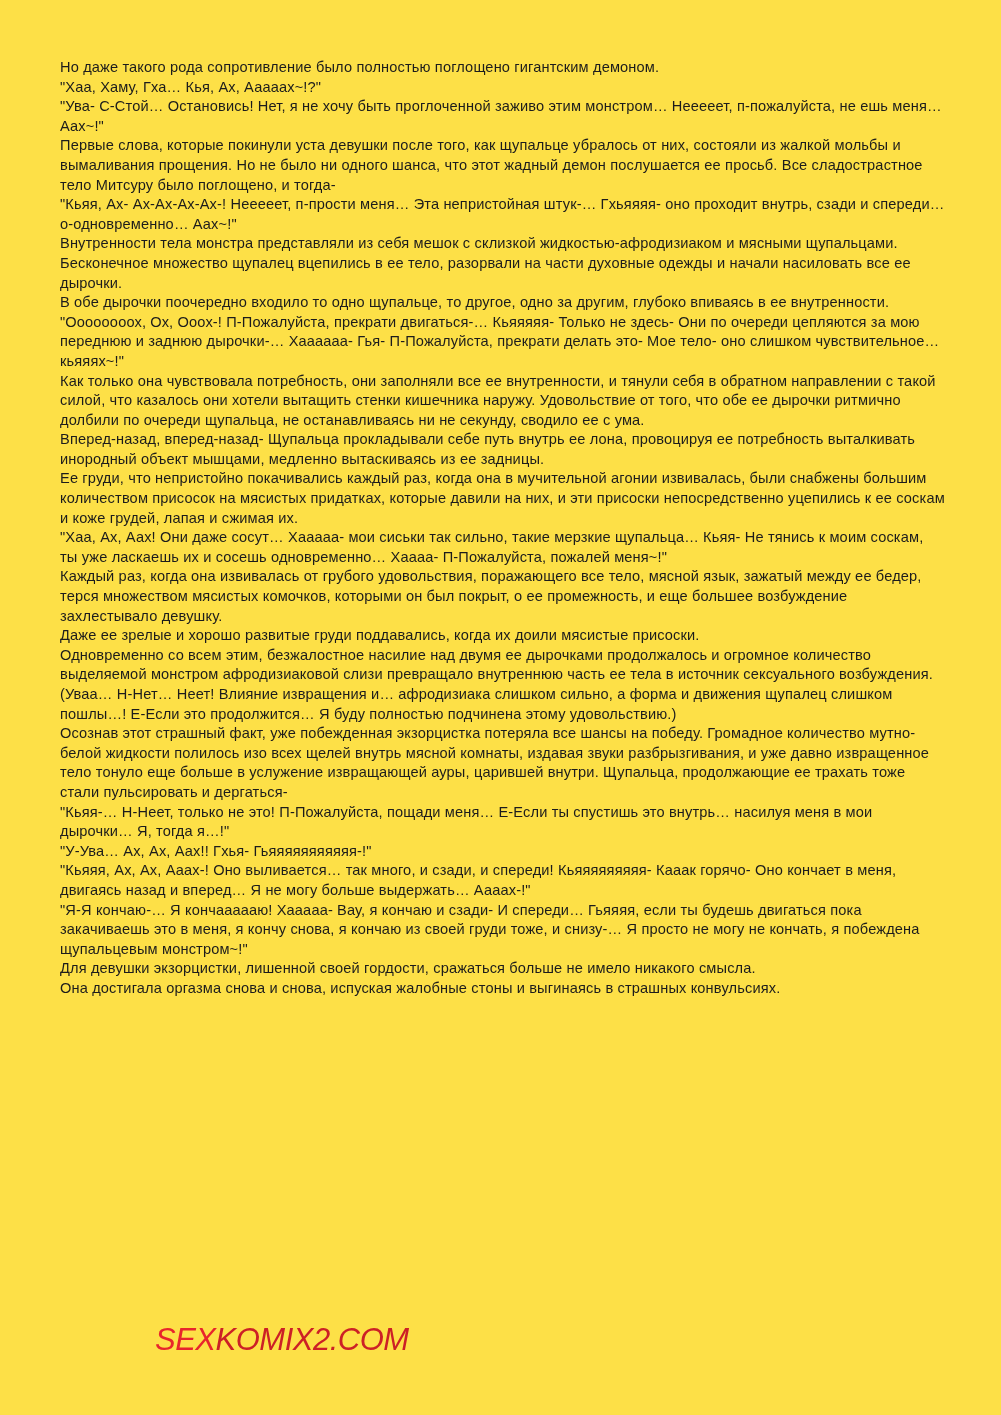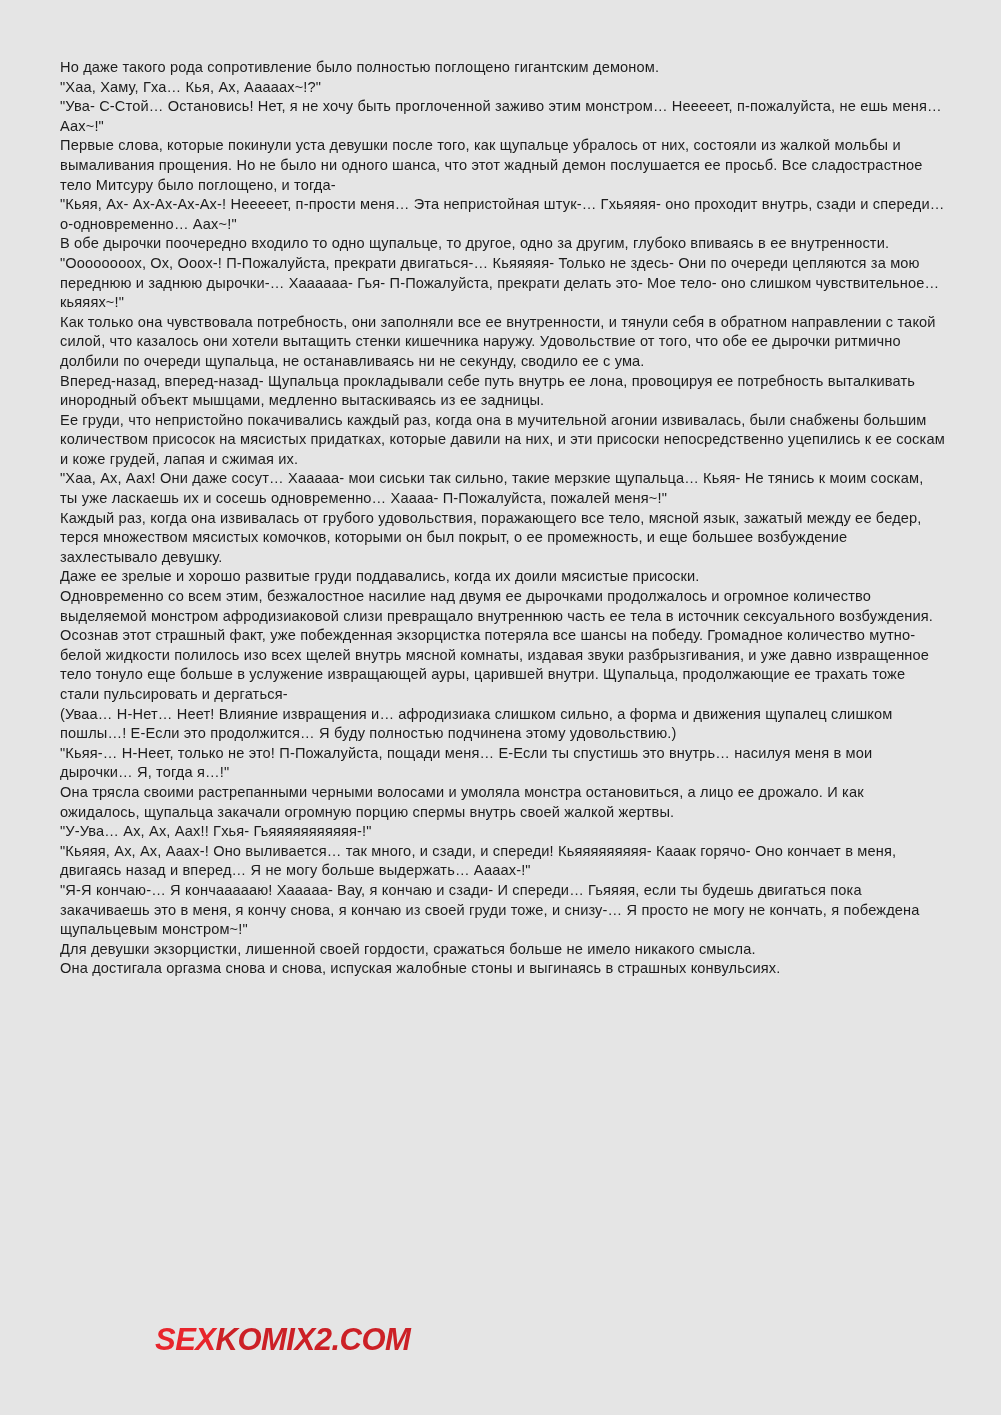--- a/index.html
+++ b/index.html
@@ -14,21 +14,21 @@
     font-family: "Liberation Sans", sans-serif;
     color: #1a1a1a;
     overflow: hidden;
   }
   .page {
     position: absolute;
     left: 0;
     top: 0;
     width: 1001px;
     height: 1415px;
-    background: #e5e5e5;
+    background: #fde047;
   }
   .text-block {
     position: absolute;
     left: 60px;
     top: 58px;
     width: 885px;
   }
   .para {
     font-size: 14.6px;
     line-height: 19.6px;
@@ -36,53 +36,53 @@
     padding: 0;
     text-align: left;
     letter-spacing: 0.01em;
     color: #1c1c1c;
   }
   .watermark {
     position: absolute;
     left: 155px;
     top: 1322px;
     font-family: "Liberation Sans", sans-serif;
-    font-weight: bold;
+    font-weight: normal;
     font-style: italic;
     font-size: 31px;
     letter-spacing: -0.5px;
     white-space: nowrap;
   }
   .wm-sex { color: #e8252c; }
   .wm-rest { color: #cc2026; }
 </style>
 </head>
 <body>
 
 <div class="page">
 
   <div class="text-block">
     <p class="para">Но даже такого рода сопротивление было полностью поглощено гигантским демоном.</p>
     <p class="para">"Хаа, Хаму, Гха… Кья, Ах, Ааааах~!?"</p>
     <p class="para">"Ува- С-Стой… Остановись! Нет, я не хочу быть проглоченной заживо этим монстром… Нееееет, п-пожалуйста, не ешь меня… Аах~!"</p>
     <p class="para">Первые слова, которые покинули уста девушки после того, как щупальце убралось от них, состояли из жалкой мольбы и вымаливания прощения. Но не было ни одного шанса, что этот жадный демон послушается ее просьб. Все сладострастное тело Митсуру было поглощено, и тогда-</p>
     <p class="para">"Кьяя, Ах- Ах-Ах-Ах-Ах-! Нееееет, п-прости меня… Эта непристойная штук-… Гхьяяяя- оно проходит внутрь, сзади и спереди… о-одновременно… Аах~!"</p>
+    <p class="para">Внутренности тела монстра представляли из себя мешок с склизкой жидкостью-афродизиаком и мясными щупальцами. Бесконечное множество щупалец вцепились в ее тело, разорвали на части духовные одежды и начали насиловать все ее дырочки.</p>
     <p class="para">В обе дырочки поочередно входило то одно щупальце, то другое, одно за другим, глубоко впиваясь в ее внутренности.</p>
     <p class="para">"Оооооооох, Ох, Ооох-! П-Пожалуйста, прекрати двигаться-… Кьяяяяя- Только не здесь- Они по очереди цепляются за мою переднюю и заднюю дырочки-… Хаааааа- Гья- П-Пожалуйста, прекрати делать это-  Мое тело- оно слишком чувствительное… кьяяях~!"</p>
     <p class="para">Как только она чувствовала потребность, они заполняли все ее внутренности, и тянули себя в обратном направлении с такой силой, что казалось они хотели вытащить стенки кишечника наружу. Удовольствие от того, что обе ее дырочки ритмично долбили по очереди щупальца, не останавливаясь ни не секунду, сводило ее с ума.</p>
     <p class="para">Вперед-назад, вперед-назад- Щупальца прокладывали себе путь внутрь ее лона, провоцируя ее потребность выталкивать инородный объект мышцами, медленно вытаскиваясь из ее задницы.</p>
     <p class="para">Ее груди, что непристойно покачивались каждый раз, когда она в мучительной агонии извивалась, были снабжены большим количеством присосок на мясистых придатках, которые давили на них, и эти присоски непосредственно уцепились к ее соскам и коже грудей, лапая и сжимая их.</p>
     <p class="para">"Хаа, Ах, Аах! Они даже сосут… Хааааа- мои сиськи так сильно, такие мерзкие щупальца… Кьяя- Не тянись к моим соскам, ты уже ласкаешь их и сосешь одновременно… Хаааа- П-Пожалуйста, пожалей меня~!"</p>
     <p class="para">Каждый раз, когда она извивалась от грубого удовольствия, поражающего все тело, мясной язык, зажатый между ее бедер, терся множеством мясистых комочков, которыми он был покрыт, о ее промежность, и еще большее возбуждение захлестывало девушку.</p>
     <p class="para">Даже ее зрелые и хорошо развитые груди поддавались, когда их доили мясистые присоски.</p>
     <p class="para">Одновременно со всем этим, безжалостное насилие над двумя ее дырочками продолжалось и огромное количество выделяемой монстром афродизиаковой слизи превращало внутреннюю часть ее тела в источник сексуального возбуждения.</p>
+    <p class="para">(Уваа… Н-Нет… Неет! Влияние извращения и… афродизиака слишком сильно, а форма и движения щупалец слишком пошлы…! Е-Если это продолжится… Я буду полностью подчинена этому удовольствию.)</p>
     <p class="para">Осознав этот страшный факт, уже побежденная экзорцистка потеряла все шансы на победу. Громадное количество мутно-белой жидкости полилось изо всех щелей внутрь мясной комнаты, издавая звуки разбрызгивания, и уже давно извращенное тело тонуло еще больше в услужение извращающей ауры, царившей внутри. Щупальца, продолжающие ее трахать тоже стали пульсировать и дергаться-</p>
-    <p class="para">(Уваа… Н-Нет… Неет! Влияние извращения и… афродизиака слишком сильно, а форма и движения щупалец слишком пошлы…! Е-Если это продолжится… Я буду полностью подчинена этому удовольствию.)</p>
     <p class="para">"Кьяя-… Н-Неет, только не это! П-Пожалуйста, пощади меня… Е-Если ты спустишь это внутрь… насилуя меня в мои дырочки… Я, тогда я…!"</p>
-    <p class="para">Она трясла своими растрепанными черными волосами и умоляла монстра остановиться, а лицо ее дрожало. И как ожидалось, щупальца закачали огромную порцию спермы внутрь своей жалкой жертвы.</p>
     <p class="para">"У-Ува… Ах, Ах, Аах!! Гхья- Гьяяяяяяяяяяя-!"</p>
     <p class="para">"Кьяяя, Ах, Ах, Ааах-! Оно выливается… так много, и сзади, и спереди! Кьяяяяяяяяя- Кааак горячо- Оно кончает в меня, двигаясь назад и вперед… Я не могу больше выдержать… Аааах-!"</p>
     <p class="para">"Я-Я кончаю-… Я кончаааааю! Хааааа- Вау, я кончаю и сзади- И спереди… Гьяяяя, если ты будешь двигаться пока закачиваешь это в меня, я кончу снова, я кончаю из своей груди тоже, и снизу-… Я просто не могу не кончать, я побеждена щупальцевым монстром~!"</p>
     <p class="para">Для девушки экзорцистки, лишенной своей гордости, сражаться больше не имело никакого смысла.</p>
     <p class="para">Она достигала оргазма снова и снова, испуская жалобные стоны и выгинаясь в страшных конвульсиях.</p>
   </div>
 
   <div class="watermark">
     <span class="wm-sex">SEX</span><span class="wm-rest">KOMIX2.COM</span>
   </div>

